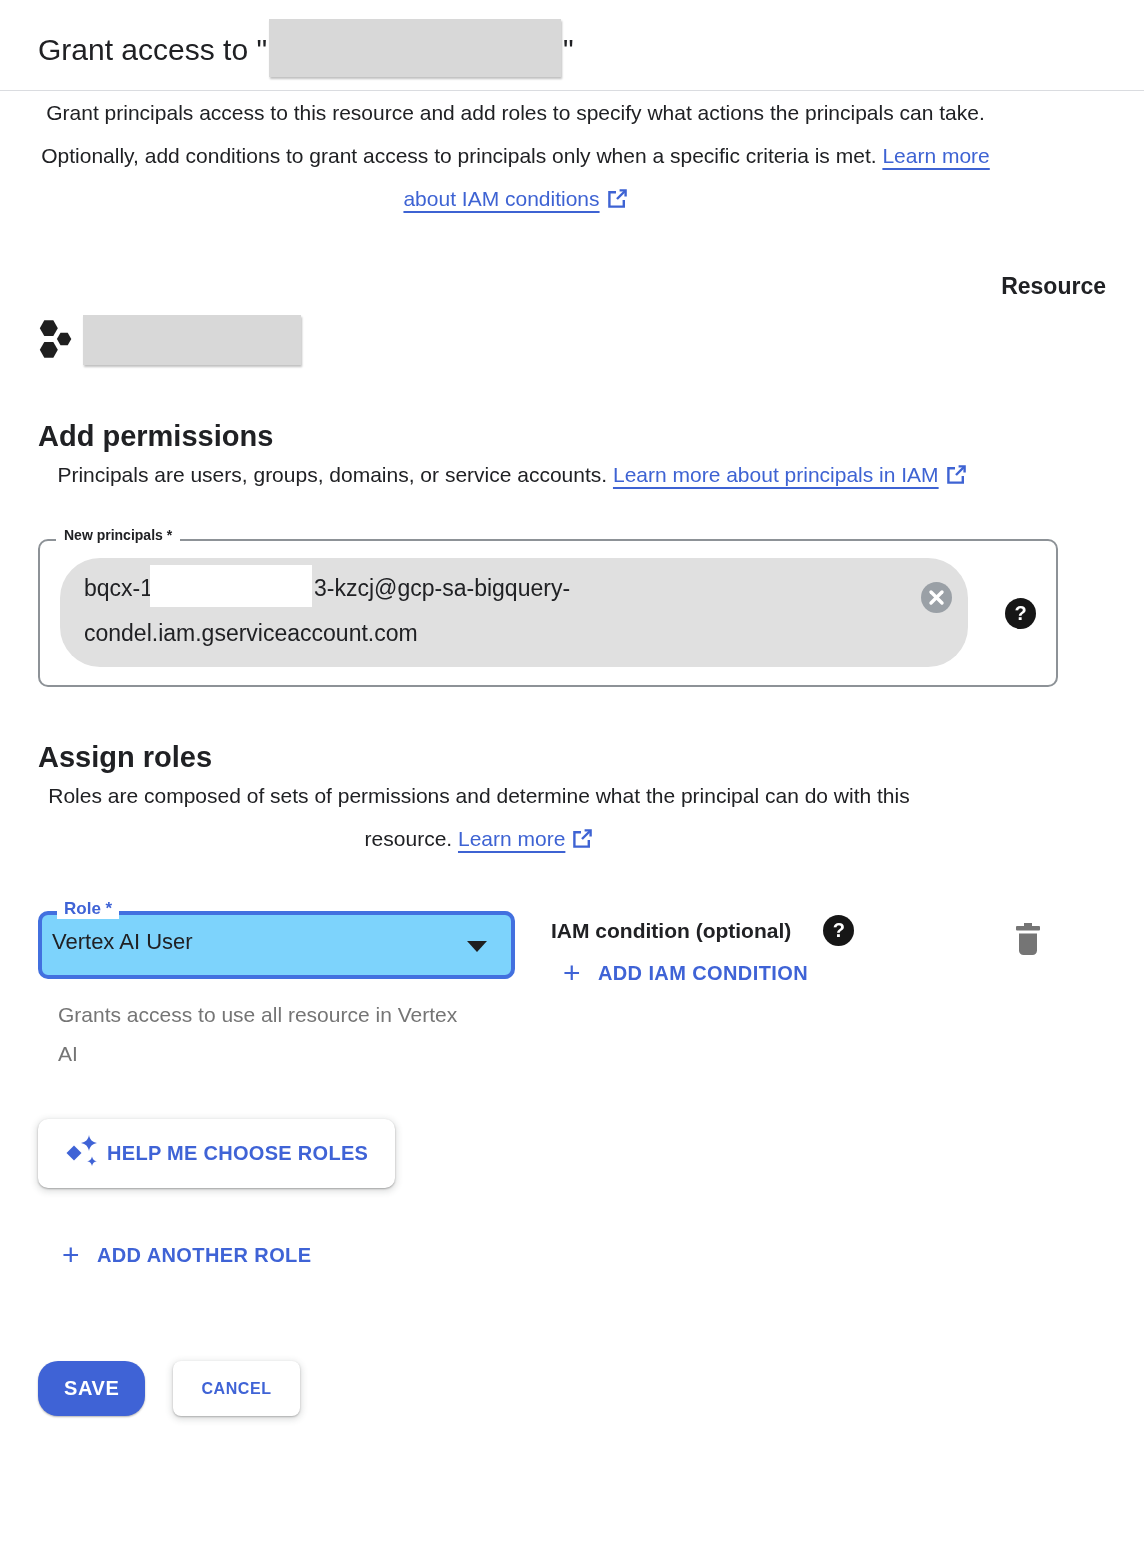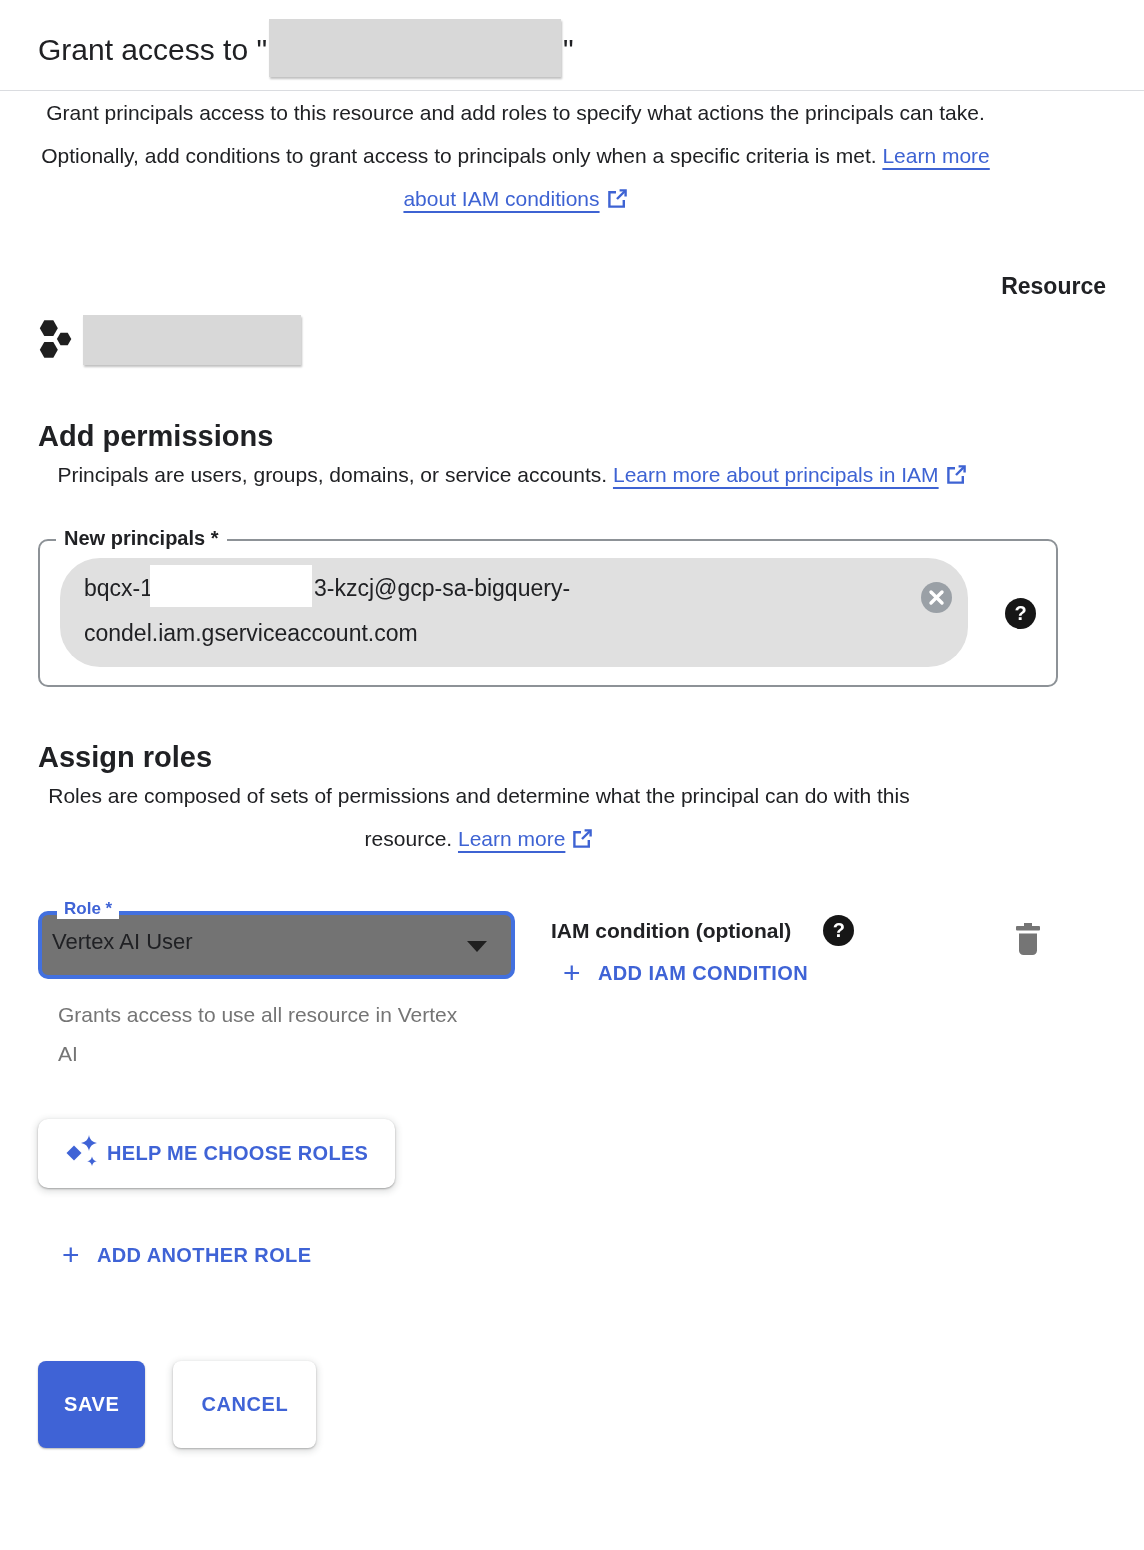--- a/index.html
+++ b/index.html
@@ -37,21 +37,21 @@
   .resource-redact { width:218px; height:50px; margin-left:9px; }
 
   h2.section-h { font-size:29px; font-weight:700; margin:54px 0 0 0; }
 
   .fieldset {
     position:relative; margin-top:40px; width:1020px; height:148px;
     border:2px solid #8d9297; border-radius:10px; padding:17px 20px;
   }
   .fieldset-label {
     position:absolute; top:-14px; left:16px; background:#fff; padding:0 8px;
-    font-size:20px; font-weight:700; color:var(--ink);
+    font-size:14px; font-weight:700; color:var(--ink);
   }
   .chip {
     position:relative; display:block; width:908px;
     background:var(--chip); border-radius:40px;
     padding:7px 70px 11px 24px;
     font-size:23px; line-height:45px; color:var(--ink);
   }
   .chip-line { display:block; }
   .chip-redact { background:#ffffff; box-shadow:none; width:162px; height:42px; vertical-align:-11px; margin:0 2px 0 -3px; }
   .chip-x {
@@ -63,21 +63,21 @@
     width:31px; height:31px; border:none; border-radius:50%; background:#161616;
     color:#ffffff; font-family:"Liberation Sans", sans-serif; font-size:20px; font-weight:700;
     display:inline-flex; align-items:center; justify-content:center; padding:0; cursor:pointer;
   }
   .fieldset-help { position:absolute; right:20px; top:57px; }
 
   .role-row { position:relative; display:flex; margin-top:48px; }
   .role-col { width:477px; flex:0 0 auto; }
   .select {
     position:relative; width:477px; height:68px;
-    border:4px solid #4270df; border-radius:10px; background:#737373; cursor:pointer;
+    border:4px solid #4270df; border-radius:10px; background:#7dd3fc; cursor:pointer;
   }
   .select-label {
     position:absolute; top:-16px; left:15px; background:#fff; padding:0 7px;
     font-size:17px; font-weight:700; color:var(--accent);
   }
   .select-value { position:absolute; left:10px; top:14px; font-size:22px; color:var(--ink); }
   .caret {
     position:absolute; right:24px; top:26px; width:0; height:0;
     border-left:10px solid transparent; border-right:10px solid transparent;
     border-top:11px solid #1f1f1f;
@@ -99,29 +99,29 @@
     display:inline-flex; align-items:center; gap:8px; margin-top:46px;
     background:#fff; border:none; border-radius:10px; padding:15px 27px;
     box-shadow:0 1px 2px rgba(0,0,0,.3), 0 2px 6px 2px rgba(60,64,67,.15);
     color:var(--accent); font-family:"Liberation Sans", sans-serif;
     font-size:20px; font-weight:700; letter-spacing:.3px; cursor:pointer;
   }
   .add-role-btn { margin:56px 0 0 24px; }
 
   .footer { display:flex; gap:28px; margin-top:94px; }
   .primary-btn {
-    background:var(--accent); color:#fff; border:none; border-radius:8px;
-    padding:32px 26px; font-family:"Liberation Sans", sans-serif;
+    background:var(--accent); color:#fff; border:none; border-radius:20px;
+    padding:16px 26px; font-family:"Liberation Sans", sans-serif;
     font-size:20px; font-weight:700; letter-spacing:.6px; cursor:pointer;
     box-shadow:0 1px 2px rgba(0,0,0,.3);
   }
   .secondary-btn {
     background:#fff; color:var(--accent); border:none; border-radius:8px;
     padding:16px 28px; font-family:"Liberation Sans", sans-serif;
-    font-size:20px; font-weight:700; letter-spacing:.6px; cursor:pointer;
+    font-size:16px; font-weight:700; letter-spacing:.6px; cursor:pointer;
     box-shadow:0 1px 2px rgba(0,0,0,.25), 0 2px 6px 2px rgba(60,64,67,.15);
     text-align:right;
   }
 </style>
 </head>
 <body>
 
 <header class="dialog-header">
   <h1 class="title"><span>Grant access to "</span><span class="redact title-redact"></span><span>"</span></h1>
 </header>

